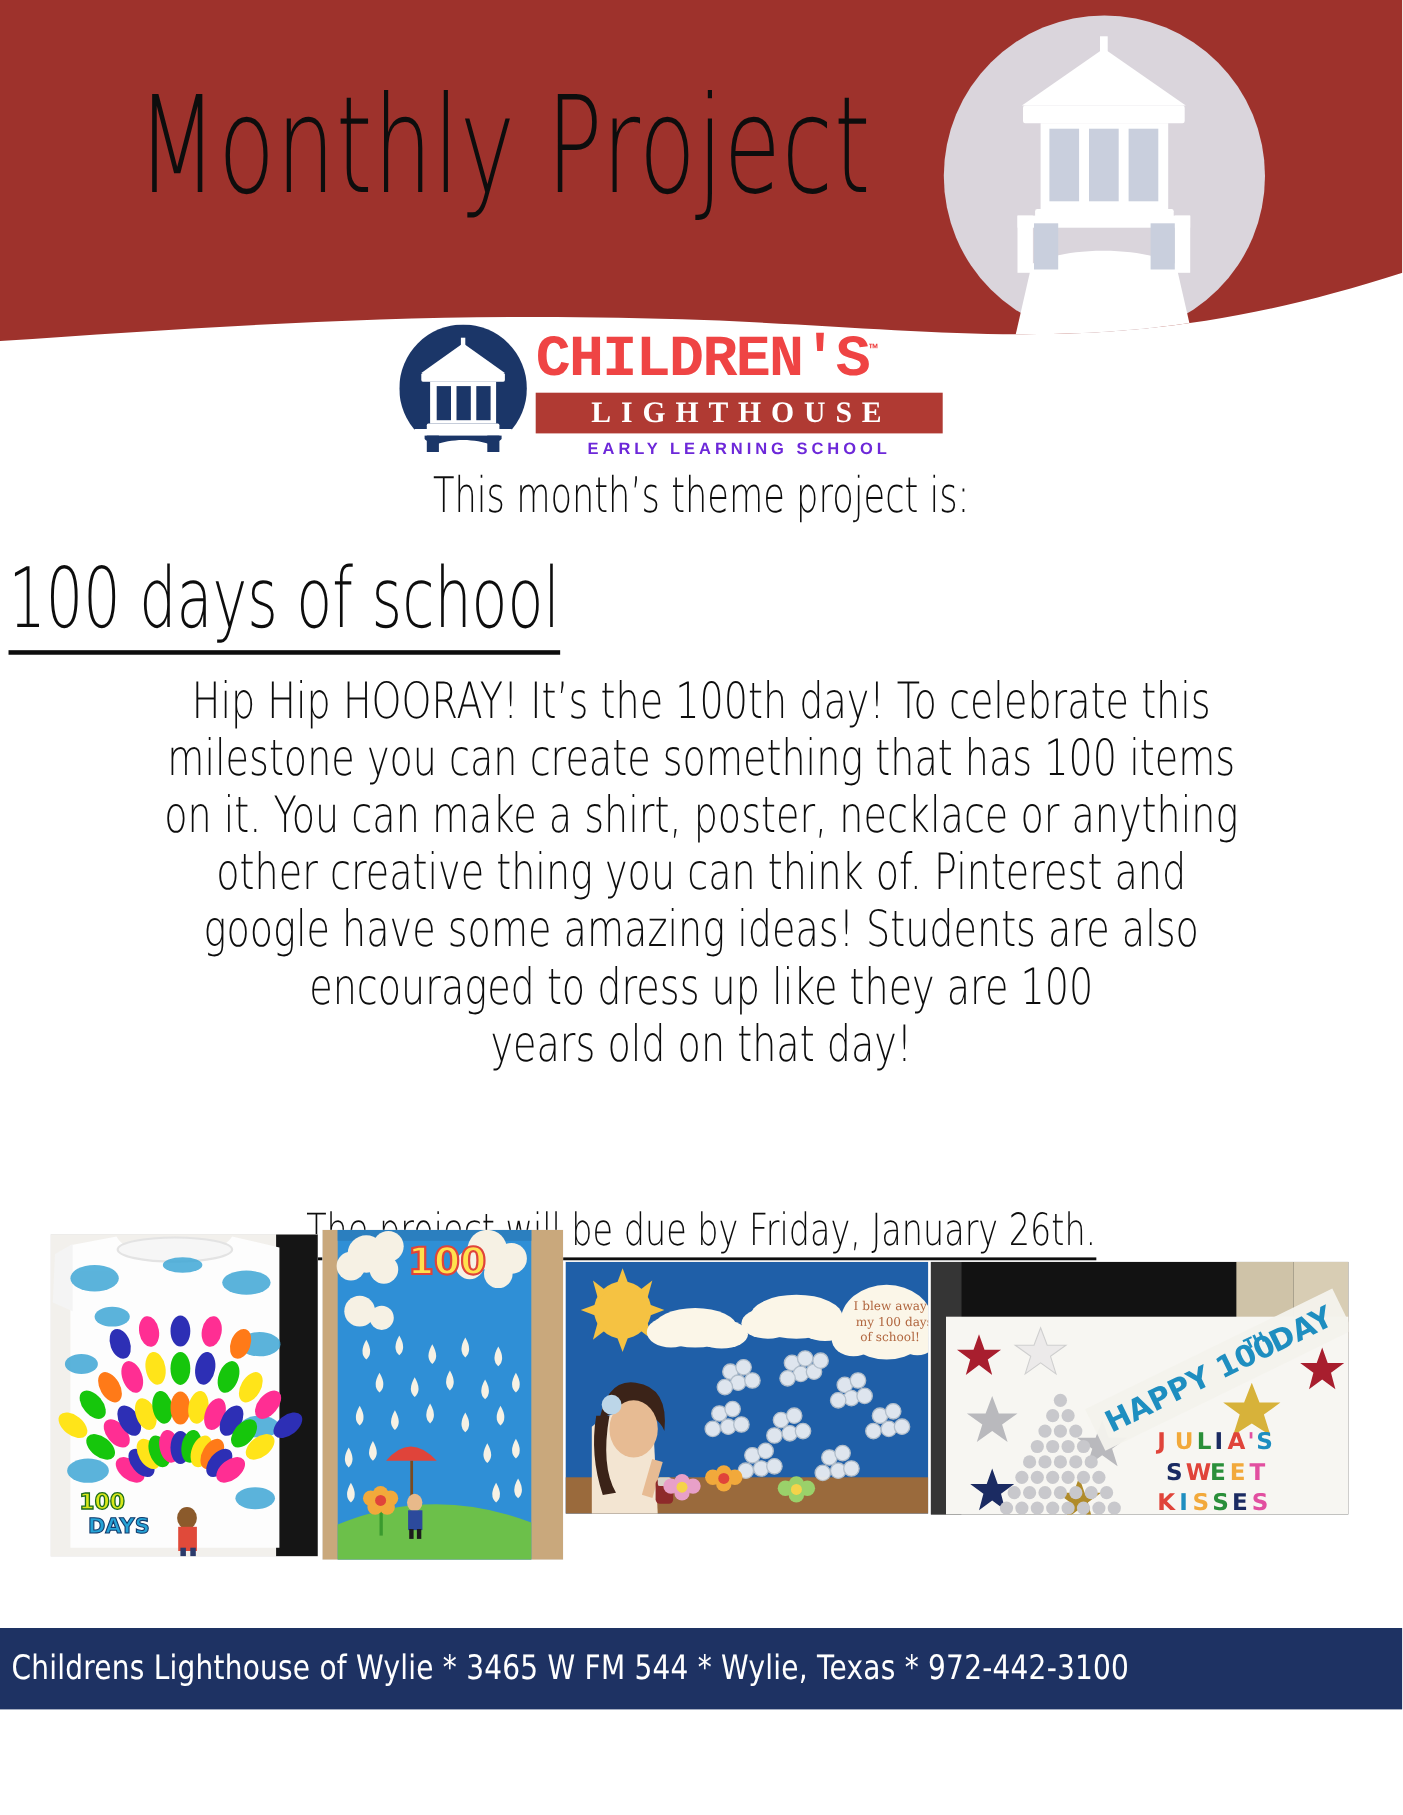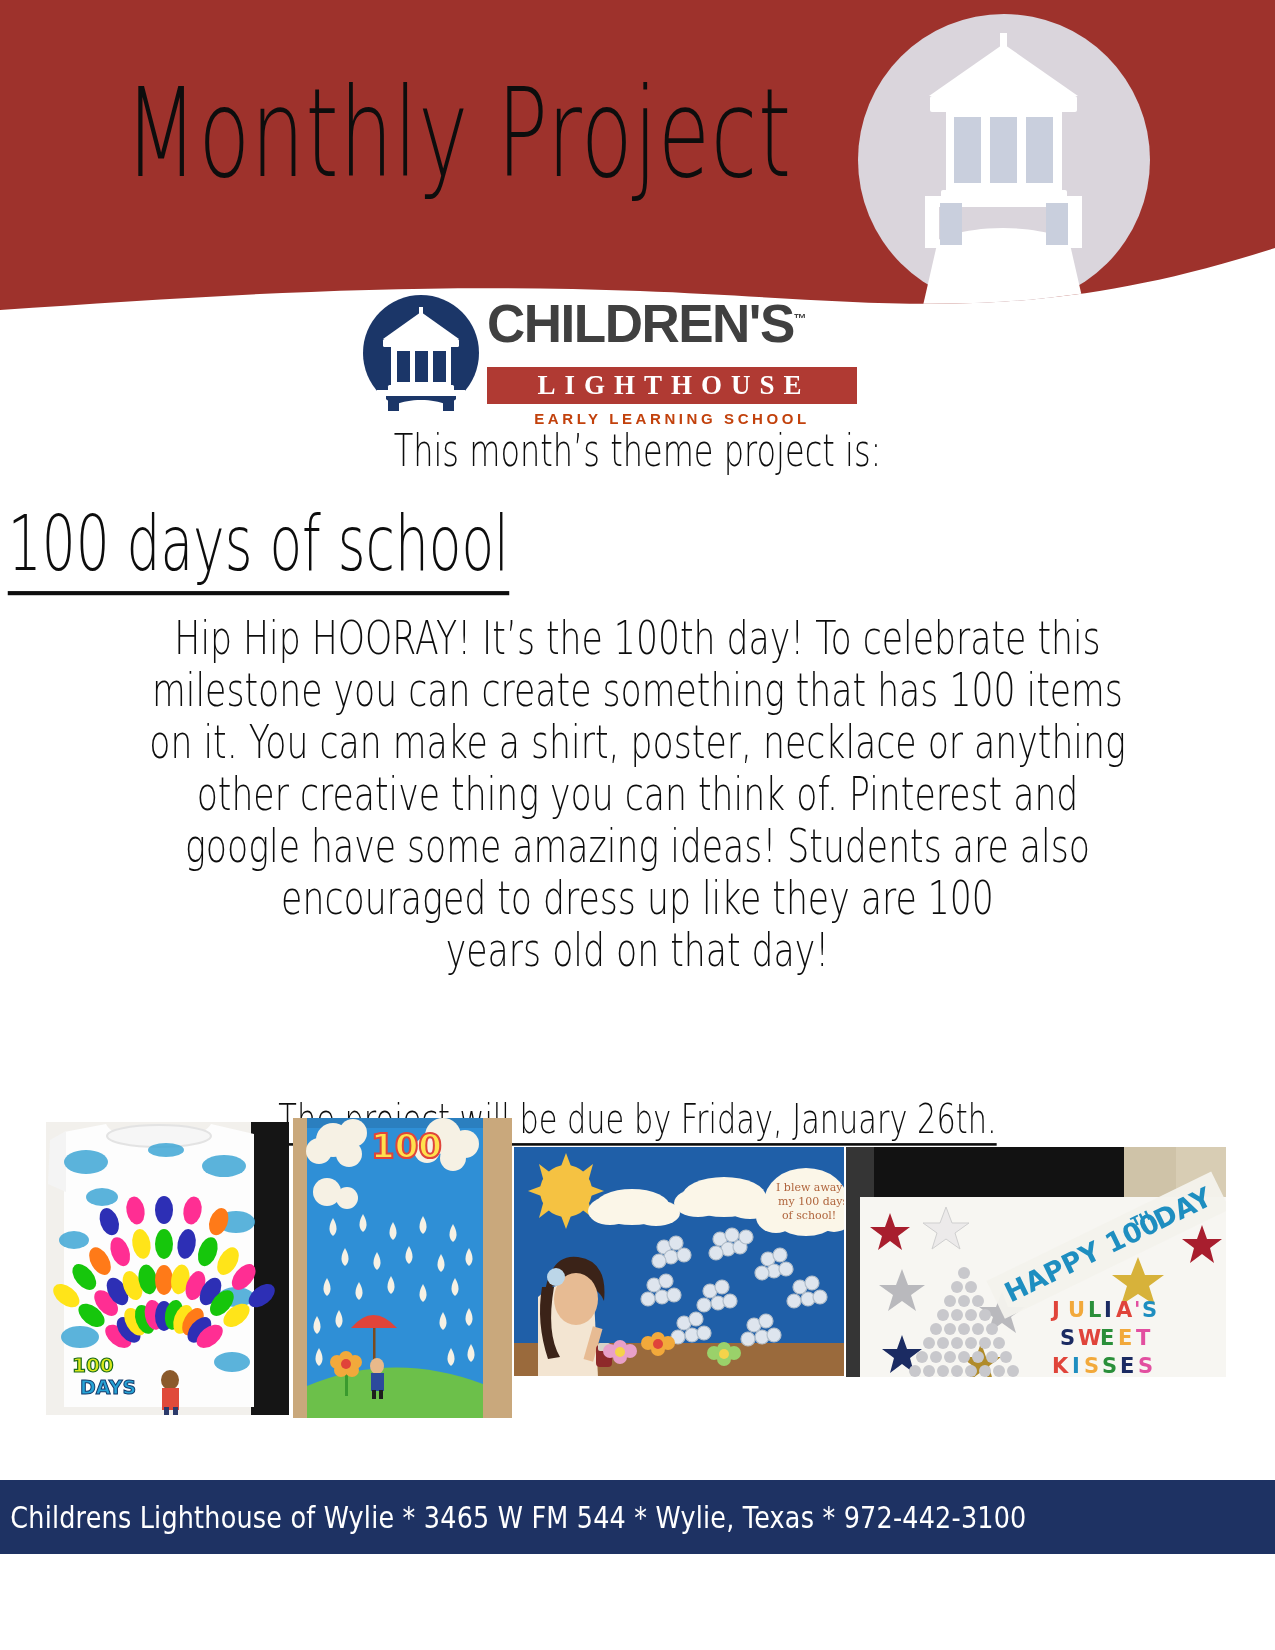--- a/index.html
+++ b/index.html
@@ -61,49 +61,49 @@
     width: 116px; height: 116px;
   }
   .logo-text {
     position: absolute;
     left: 124px;
     top: 0;
     width: 370px;
   }
   .logo-childrens {
     position: relative;
-    font-family: Liberation Sans, sans-serif;
+    font-family: Liberation Mono, monospace;
     font-weight: bold;
     font-size: 53px;
-    color: #404040;
+    color: #ef4444;
     letter-spacing: -1.5px;
     line-height: 56px;
     white-space: nowrap;
   }
   .logo-tm {
     font-size: 13px;
     vertical-align: super;
     letter-spacing: 0;
   }
   .logo-lighthouse {
-    margin-top: 15px;
+    margin-top: 2px;
     background: #b03a33;
     color: #ffffff;
     font-family: "Liberation Serif", serif;
     font-weight: bold;
     font-size: 27px;
     letter-spacing: 9px;
     text-align: center;
     padding: 4px 0 5px 4px;
     line-height: 28px;
     white-space: nowrap;
   }
   .logo-early {
     margin-top: 6px;
-    color: #c2410c;
+    color: #6d28d9;
     font-family: "Liberation Sans", sans-serif;
     font-weight: bold;
     font-size: 15px;
     letter-spacing: 3.6px;
     text-align: center;
     white-space: nowrap;
   }
 
   
   .handwrite {

